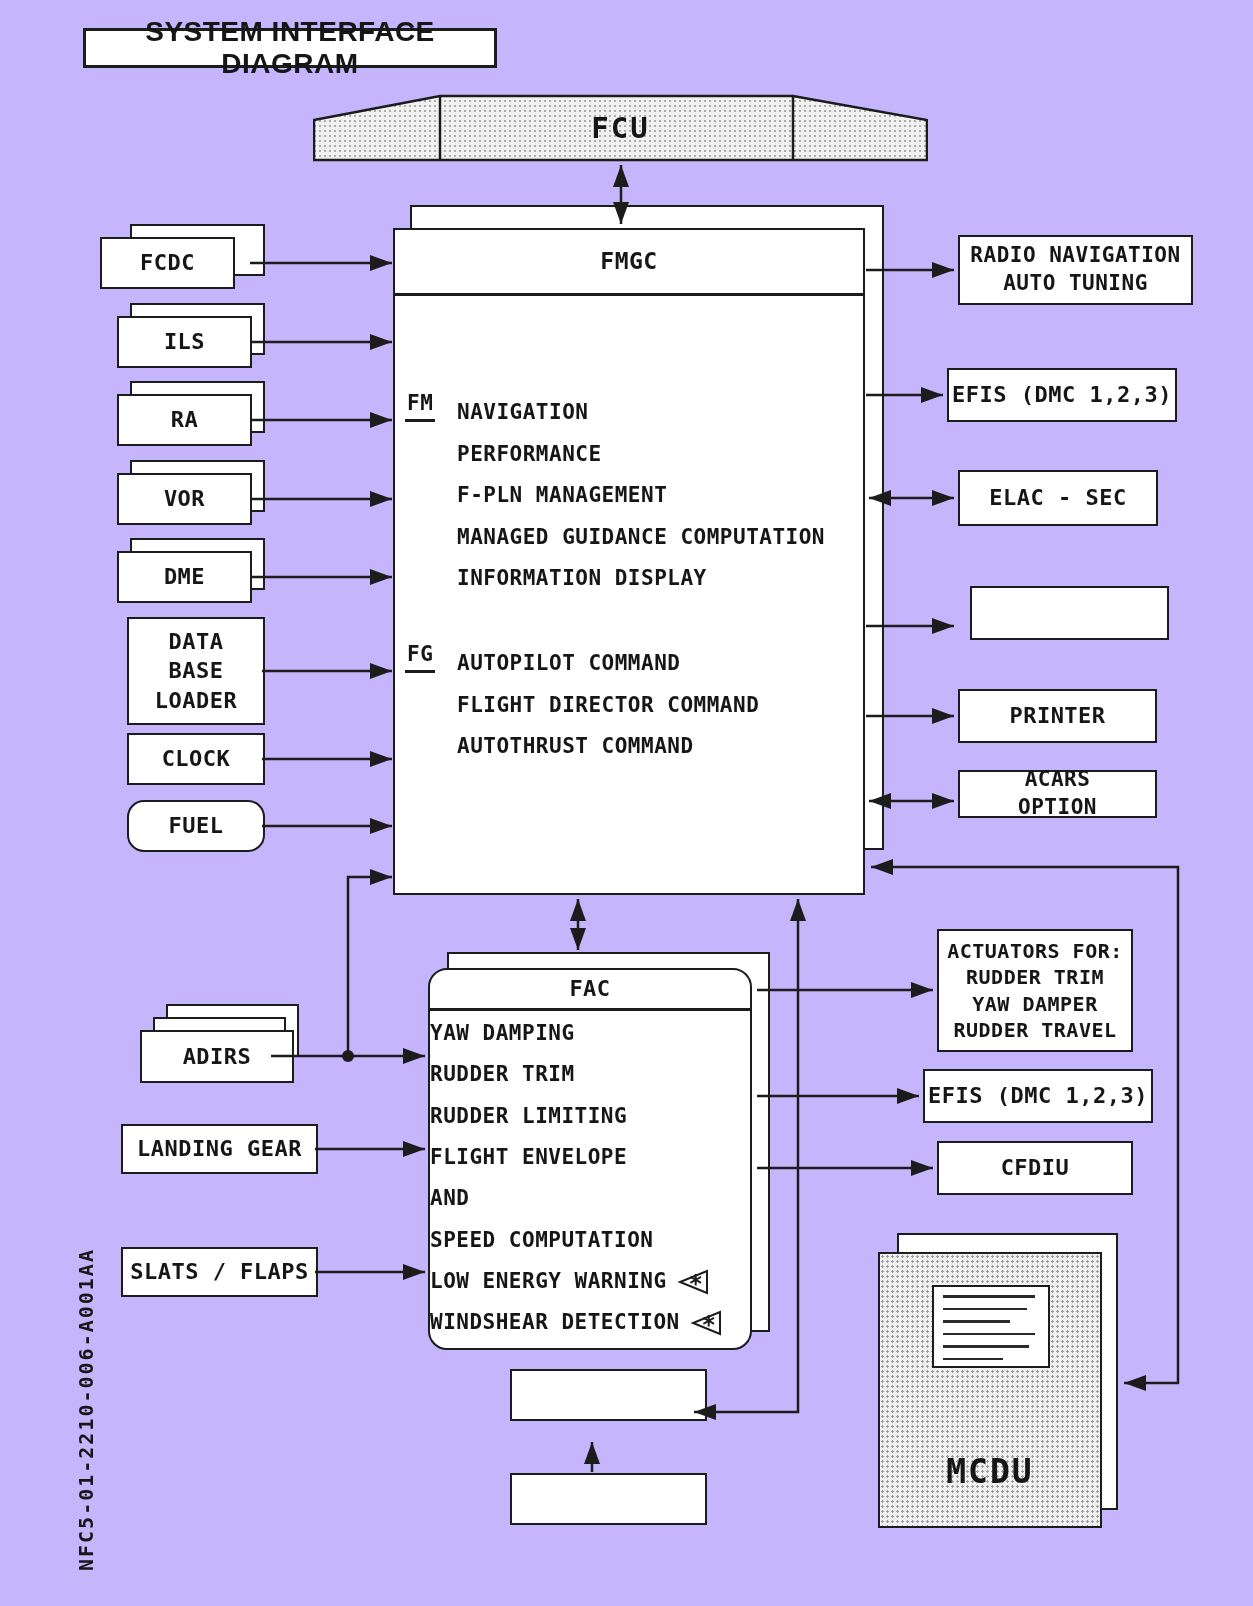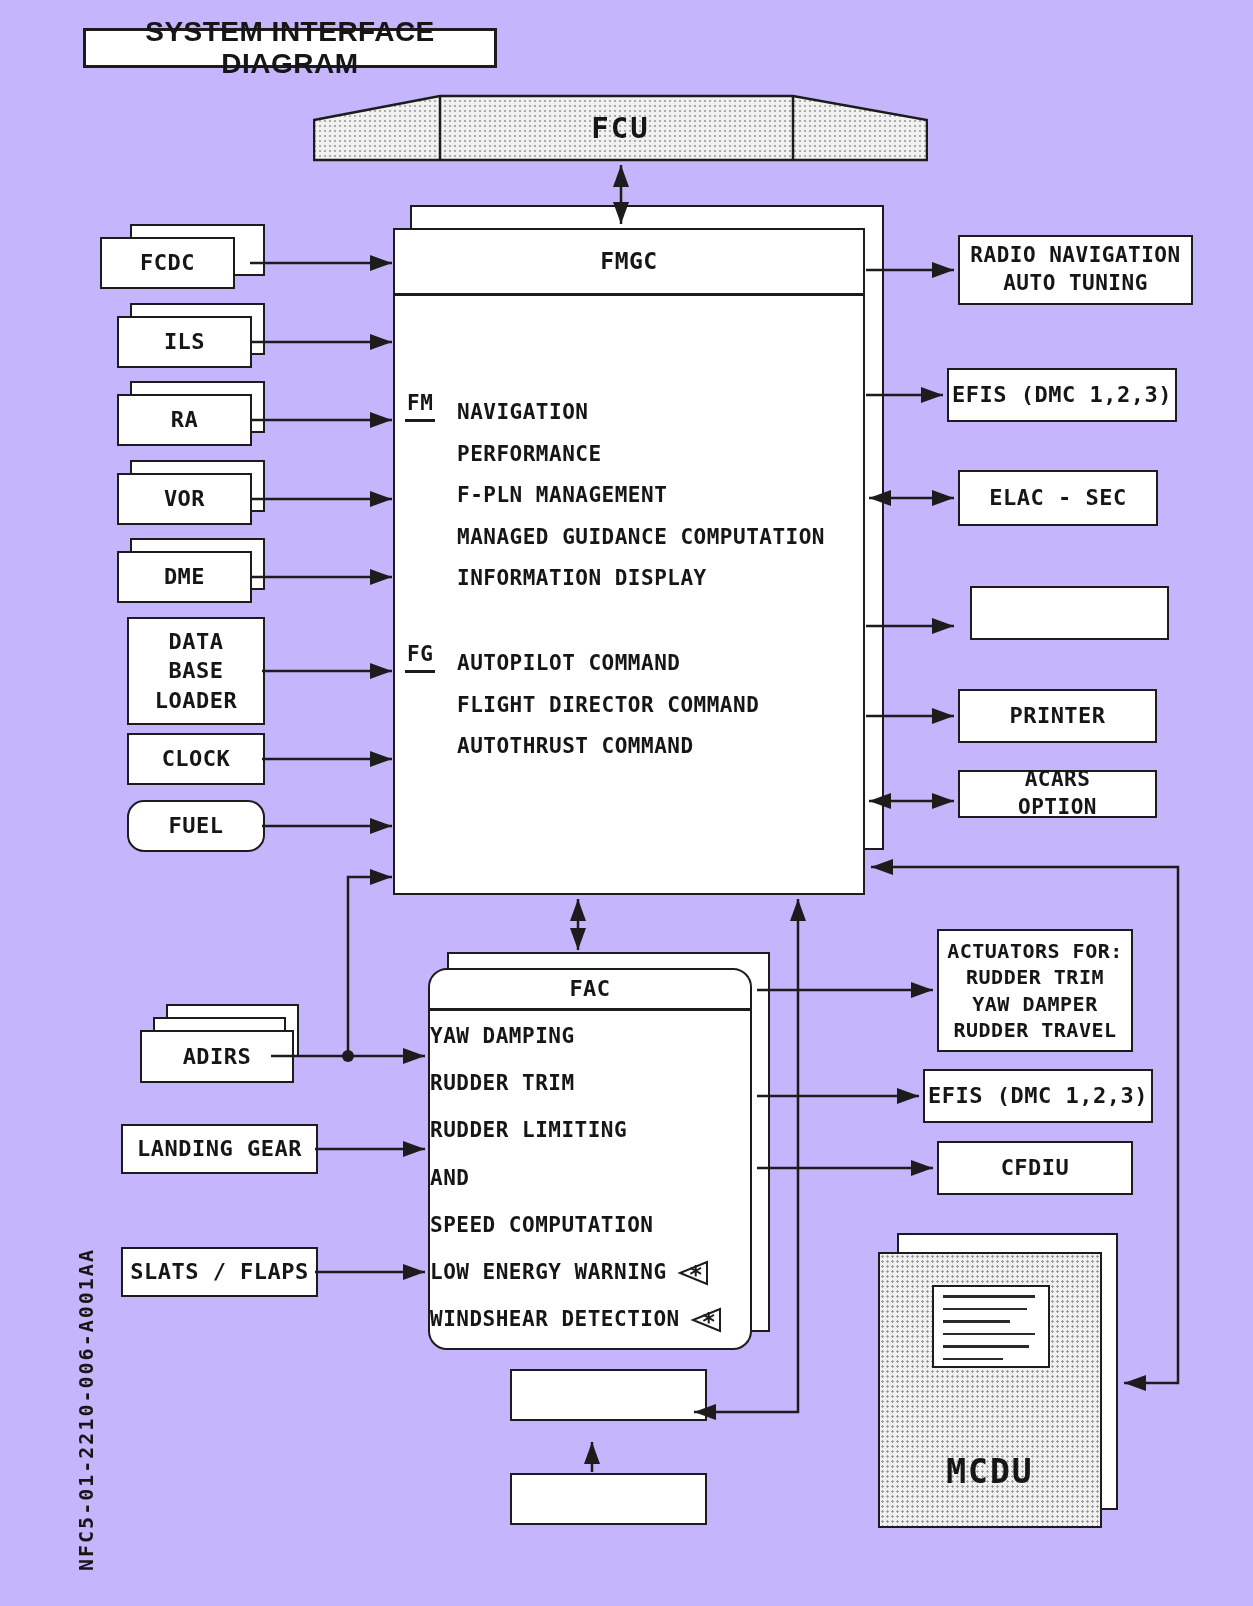--- a/index.html
+++ b/index.html
@@ -116,20 +116,21 @@
   <div class="box small" style="left:958px;top:770px;width:199px;height:48px;">ACARS
 OPTION</div>
 
   <div class="box back" style="left:447px;top:952px;width:323px;height:380px;"></div>
   <div class="box" id="fac" style="left:428px;top:968px;width:324px;height:382px;border-radius:19px;">
     <div id="fac-header">FAC</div>
     <div id="fac-items">
       <div class="fac-row"><span>YAW DAMPING</span></div>
       <div class="fac-row"><span>RUDDER TRIM</span></div>
       <div class="fac-row"><span>RUDDER LIMITING</span></div>
+      <div class="fac-row"><span>FLIGHT ENVELOPE</span></div>
       <div class="fac-row"><span>AND</span></div>
       <div class="fac-row"><span>SPEED COMPUTATION</span></div>
       <div class="fac-row"><span>LOW ENERGY WARNING</span>
         <svg class="star" viewBox="0 0 34 26" width="34" height="26">
           <polygon points="31,2 31,24 4,13"></polygon>
             <text x="20" y="23">*</text>
           </svg></div>
       <div class="fac-row"><span>WINDSHEAR DETECTION</span>
         <svg class="star" viewBox="0 0 34 26" width="34" height="26">
           <polygon points="31,2 31,24 4,13"></polygon>

